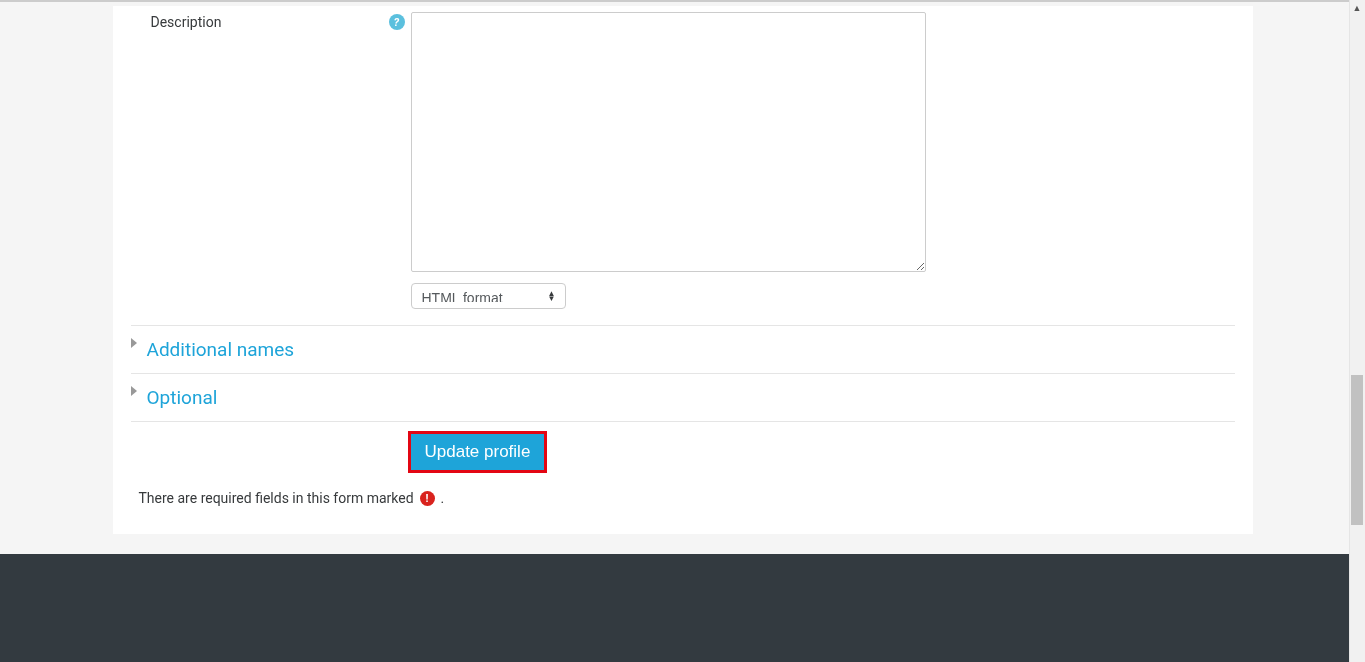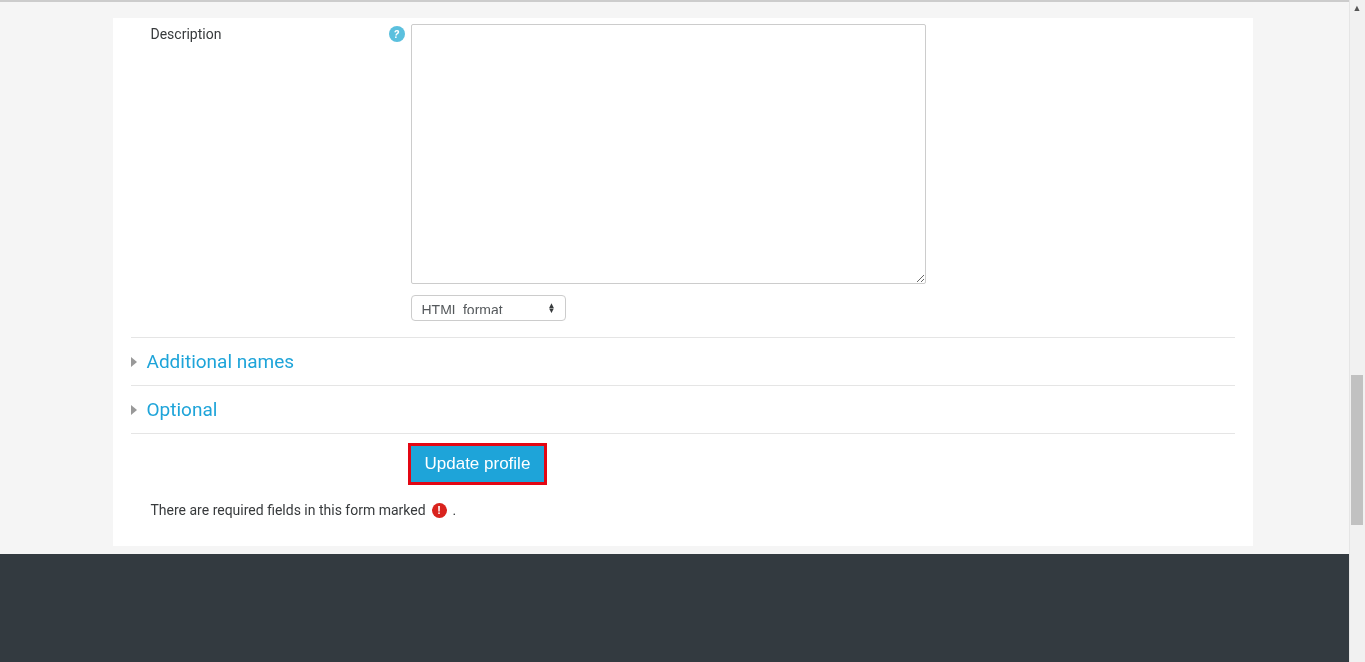--- a/index.html
+++ b/index.html
@@ -22,21 +22,21 @@
       height: 100%;
       background: #f5f5f5;
       border-top: 2px solid #ccc;
     }
     .content-card {
       background: #fff;
       margin: 0 auto;
       width: 1140px;
       padding: 0 18px 18px 18px;
       position: relative;
-      top: 16px;
+      top: 4px;
     }
     .form-row {
       display: flex;
       align-items: flex-start;
       padding: 6px 0;
     }
     .label-col {
       width: 280px;
       display: flex;
       align-items: flex-start;
@@ -106,21 +106,21 @@
       font-size: 8px;
       color: #373a3c;
     }
     .section-divider {
       border: none;
       border-top: 1px solid #e5e5e5;
       margin: 10px 0 0 0;
     }
     .collapsible-header {
       display: flex;
-      align-items: center;
+      align-items: flex-start;
       padding: 12px 0;
       cursor: pointer;
       border-bottom: 1px solid #e5e5e5;
     }
     .collapse-caret {
       width: 0;
       height: 0;
       border-top: 5px solid transparent;
       border-bottom: 5px solid transparent;
       border-left: 6px solid #999;
@@ -144,21 +144,20 @@
       outline: 3px solid #e30613;
       outline-offset: 0;
     }
     .required-note {
       padding: 20px 0 10px 8px;
       font-size: 14px;
       color: #373a3c;
       display: flex;
       align-items: center;
       gap: 6px;
-      margin-left: 12px;
     }
     .required-icon {
       display: inline-flex;
       width: 15px;
       height: 15px;
       background: #d9231e;
       border-radius: 50%;
       color: white;
       font-size: 11px;
       font-weight: bold;

